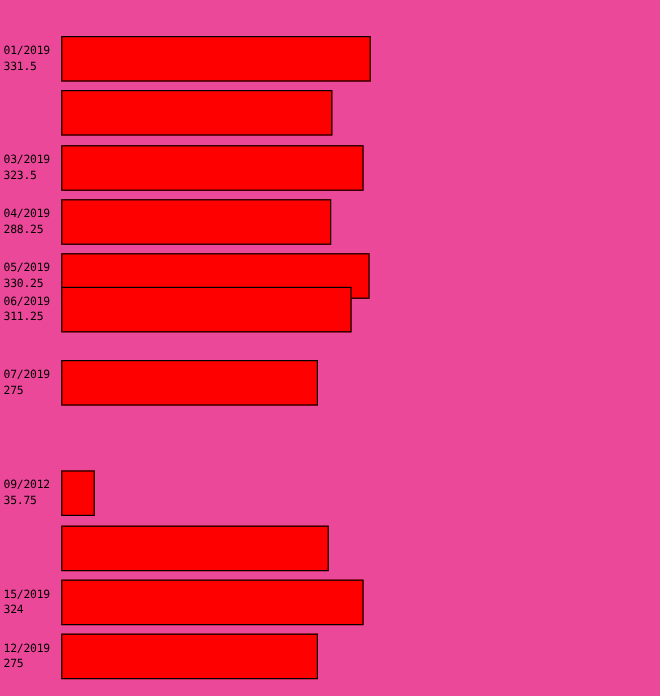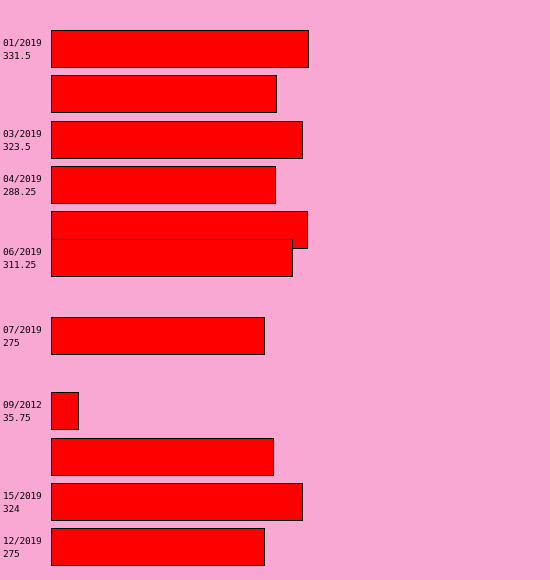--- a/index.html
+++ b/index.html
@@ -11,21 +11,21 @@
     width: 550px;
     height: 580px;
     font-family: "DejaVu Sans Mono", "Liberation Mono", monospace;
     color: #000000;
     overflow: hidden;
   }
   #chart {
     position: relative;
     width: 550px;
     height: 580px;
-    background: #f9a8d4;
+    background: #ec4899;
   }
   .row {
     position: absolute;
     left: 0;
     width: 550px;
     height: 38px;
   }
   .row-label {
     position: absolute;
     left: 3px;
@@ -78,30 +78,34 @@
       <div class="bar" style="left: 51px; width: 252.006px; background: rgb(255, 0, 0); border-color: rgb(0, 0, 0);"></div>
     </div>
     <div class="row" style="top: 165.9px;">
       <div class="row-label">
         <span class="cat">04/2019</span>
         <span class="val">288.25</span>
       </div>
       <div class="bar" style="left: 51px; width: 224.547px; background: rgb(255, 0, 0); border-color: rgb(0, 0, 0);"></div>
     </div>
     <div class="row" style="top: 211.2px;">
+      <div class="row-label">
+        <span class="cat">05/2019</span>
+        <span class="val">330.25</span>
+      </div>
       <div class="bar" style="left: 51px; width: 257.265px; background: rgb(255, 0, 0); border-color: rgb(0, 0, 0);"></div>
     </div>
     <div class="row" style="top: 239px;">
       <div class="row-label">
         <span class="cat">06/2019</span>
         <span class="val">311.25</span>
       </div>
       <div class="bar" style="left: 51px; width: 242.464px; background: rgb(255, 0, 0); border-color: rgb(0, 0, 0);"></div>
     </div>
-    <div class="row" style="top: 317px;">
+    <div class="row" style="top: 300px;">
       <div class="row-label">
         <span class="cat">07/2019</span>
         <span class="val">275</span>
       </div>
       <div class="bar" style="left: 51px; width: 214.225px; background: rgb(255, 0, 0); border-color: rgb(0, 0, 0);"></div>
     </div>
     <div class="row" style="top: 392.4px;">
       <div class="row-label">
         <span class="cat">09/2012</span>
         <span class="val">35.75</span>

